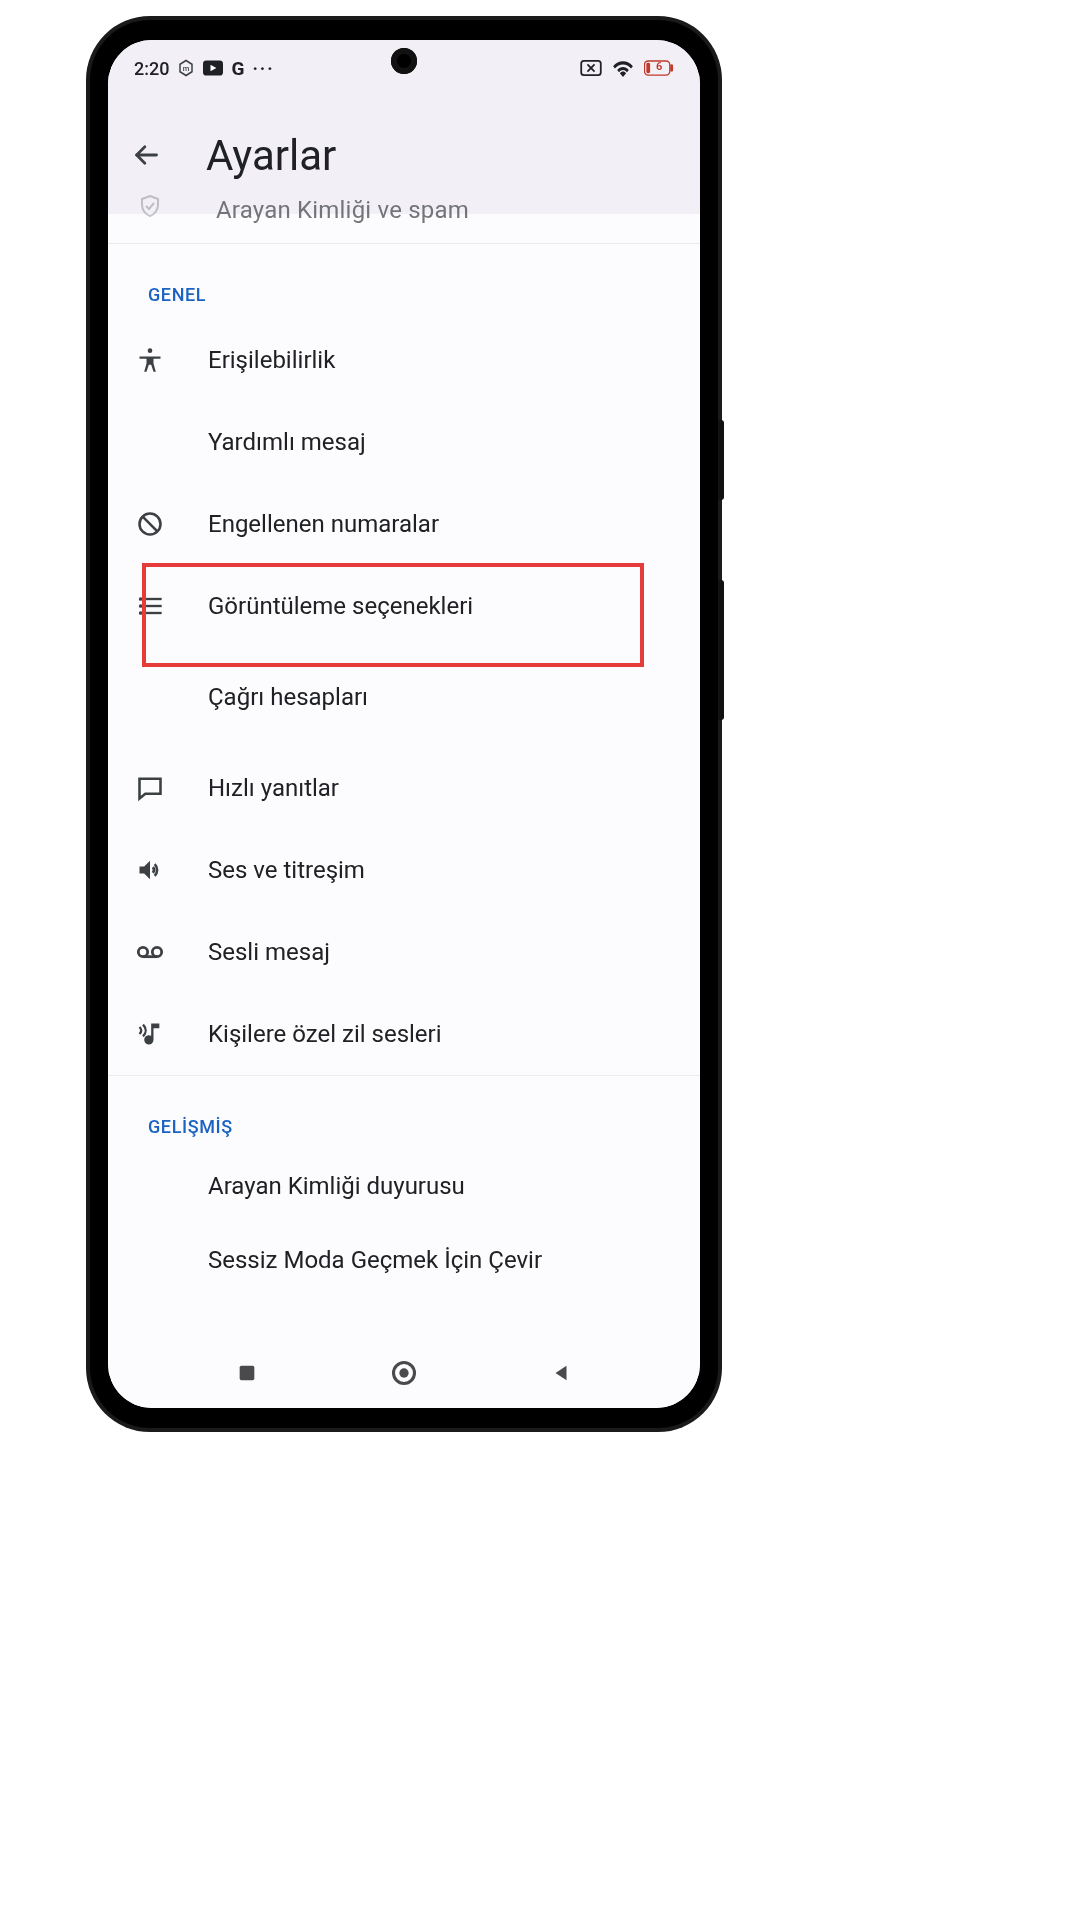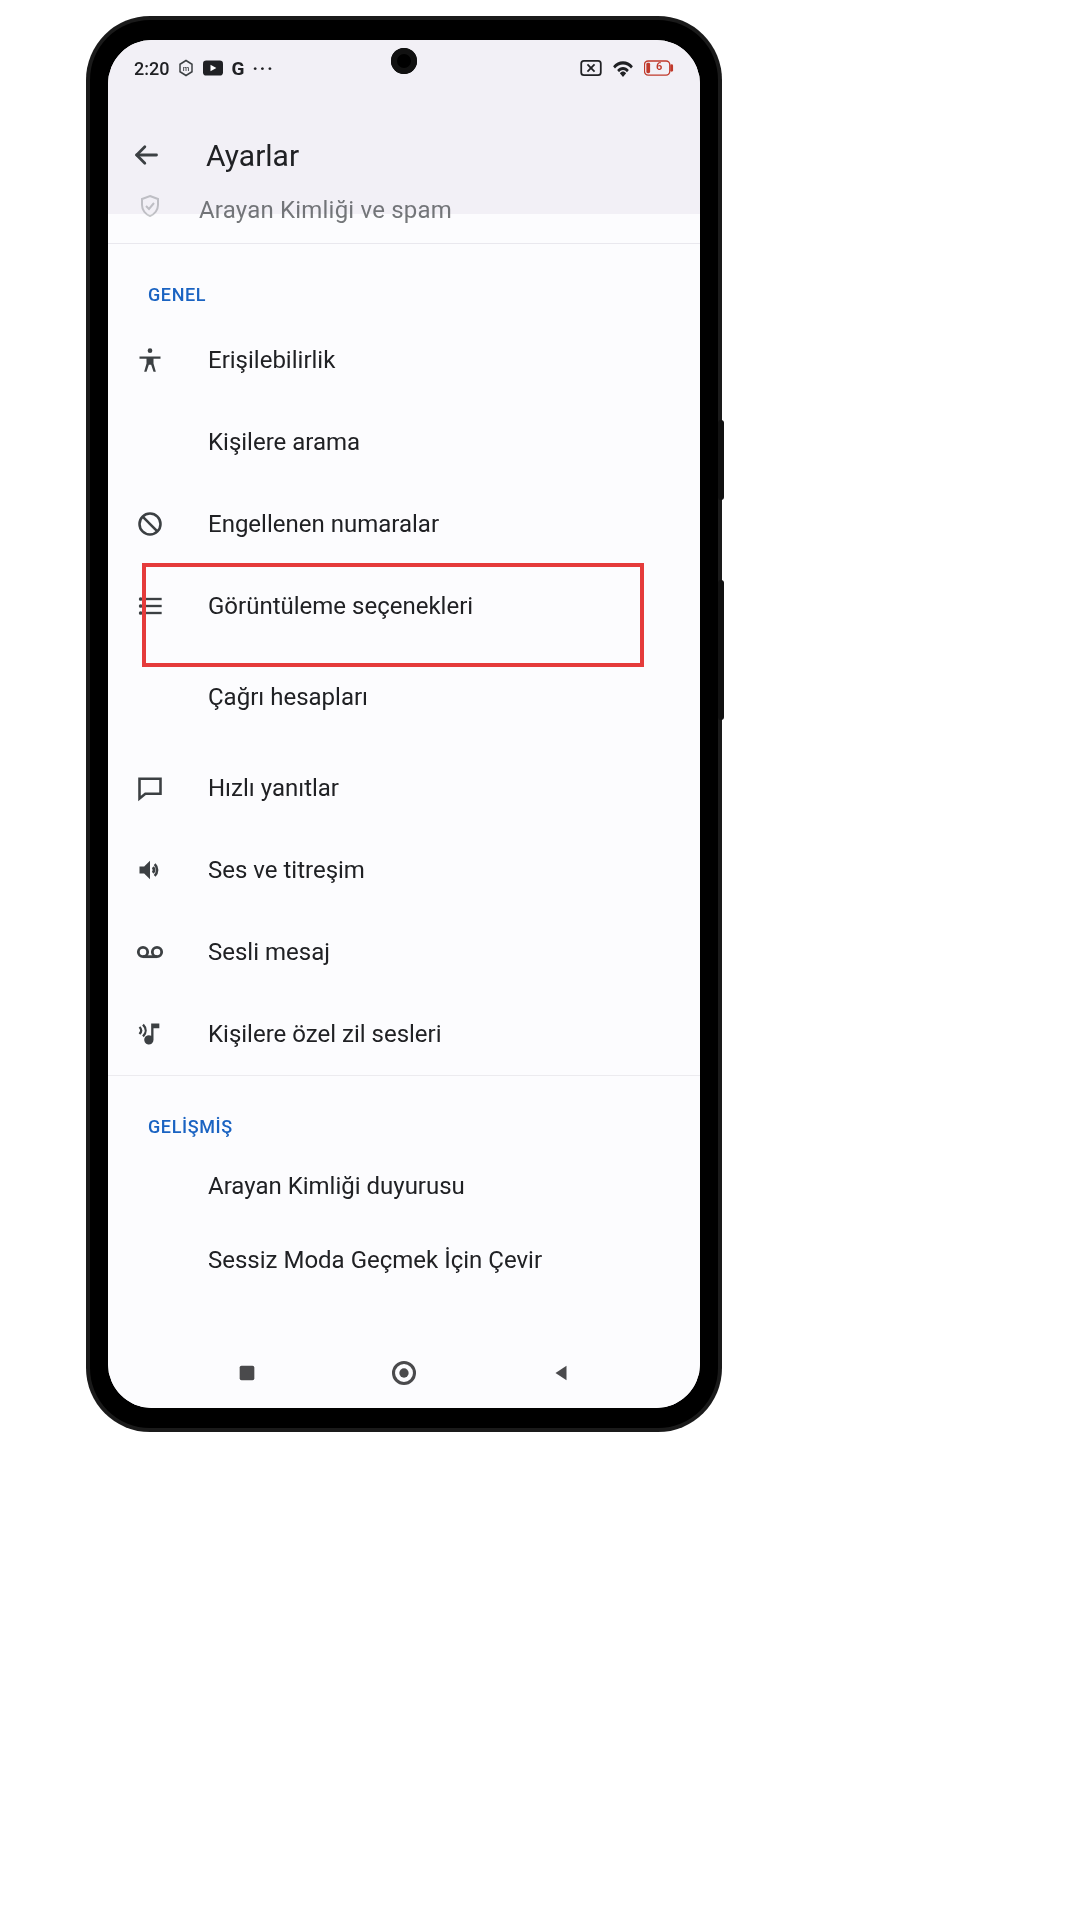--- a/index.html
+++ b/index.html
@@ -58,32 +58,32 @@
     padding: 0 14px;
     background:#f2f0f6;
     border-bottom: 0;
     gap: 26px;
   }
   .back-btn {
     width:48px; height:48px; display:flex; align-items:center; justify-content:center;
     border-radius:50%;
     color:#3c4043;
   }
-  .app-title { font-size:30px; color:#202124; font-weight:400; margin-left:10px;}
+  .app-title { font-size:42px; color:#202124; font-weight:400; margin-left:10px;}
 
   
   .content { background:#fcfcfe; position:relative; }
   .cutoff-row {
     height:30px; border-bottom:0; position:relative;
   }
   .cutoff-row::after {
     content:""; position:absolute; left:0; right:0; bottom:0; height:1px; background:#e9e8ee;
   }
   .cutoff-icon { position:absolute; left:30px; top:-20px; width:24px; height:24px; color:#5f6368; opacity:.35;}
-  .cutoff-text { position:absolute; left:91px; top:-18px; font-size:24px; color:#3c4043; opacity:.7; letter-spacing:.2px; filter: blur(.4px);}
+  .cutoff-text { position:absolute; left:108px; top:-18px; font-size:24px; color:#3c4043; opacity:.7; letter-spacing:.2px; filter: blur(.4px);}
   .section-header {
     padding: 40px 0 14px 40px;
     font-size:18px; color:#1a63c2; letter-spacing:.6px;
     font-weight:500;
   }
   .row {
     min-height:82px;
     display:flex; align-items:center;
     padding: 0 35px 0 100px;
     position:relative;
@@ -194,21 +194,21 @@
       <span class="row-icon">
         <svg viewBox="0 0 24 24" fill="currentColor">
             <circle cx="12" cy="4" r="2"></circle>
             <path d="M21 9H3v2h6v4l-2 7h2l2-6h2l2 6h2l-2-7v-4h6z"></path>
           </svg>
       </span>
       <span>Erişilebilirlik</span>
     </div>
 
     <div class="row">
-      <span>Kişilere arama</span>
+      <span>Yardımlı mesaj</span>
     </div>
 
     <div class="row">
       <span class="row-icon">
         <svg viewBox="0 0 24 24" fill="none" stroke="currentColor" stroke-width="2.2">
             <circle cx="12" cy="12" r="9"></circle>
             <line x1="5.5" y1="5.5" x2="18.5" y2="18.5"></line>
           </svg>
       </span>
       <span>Engellenen numaralar</span>

